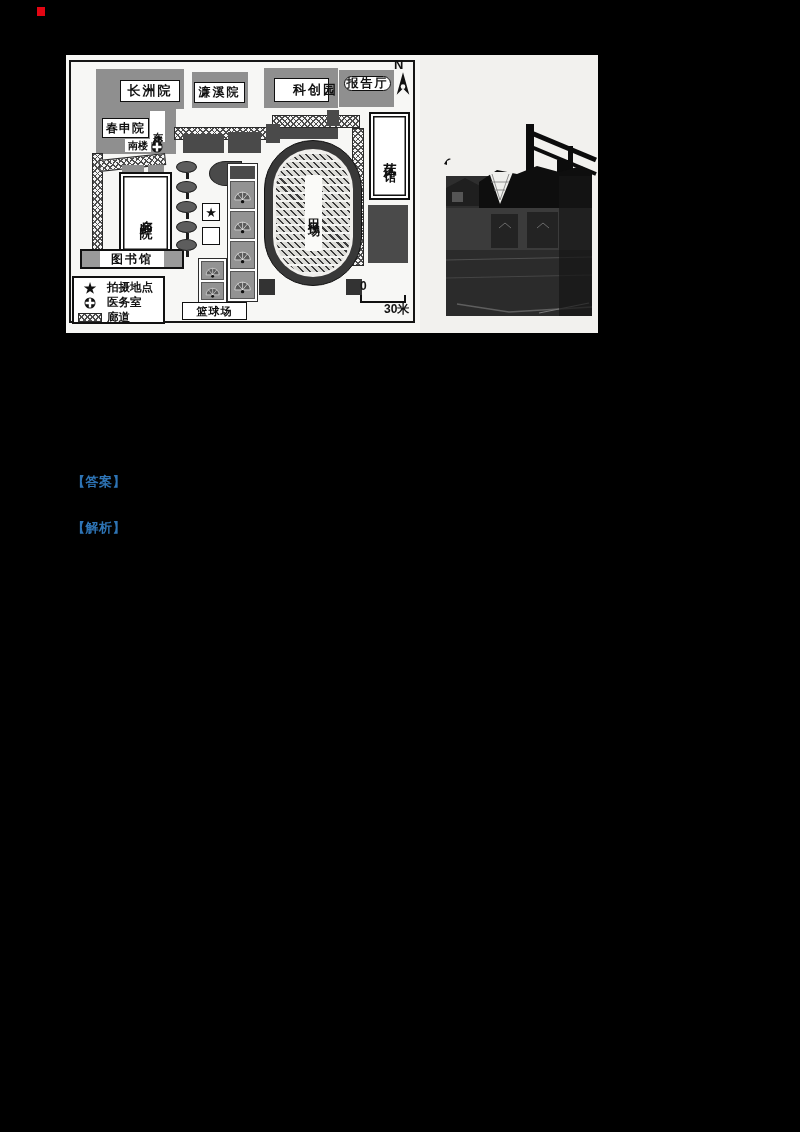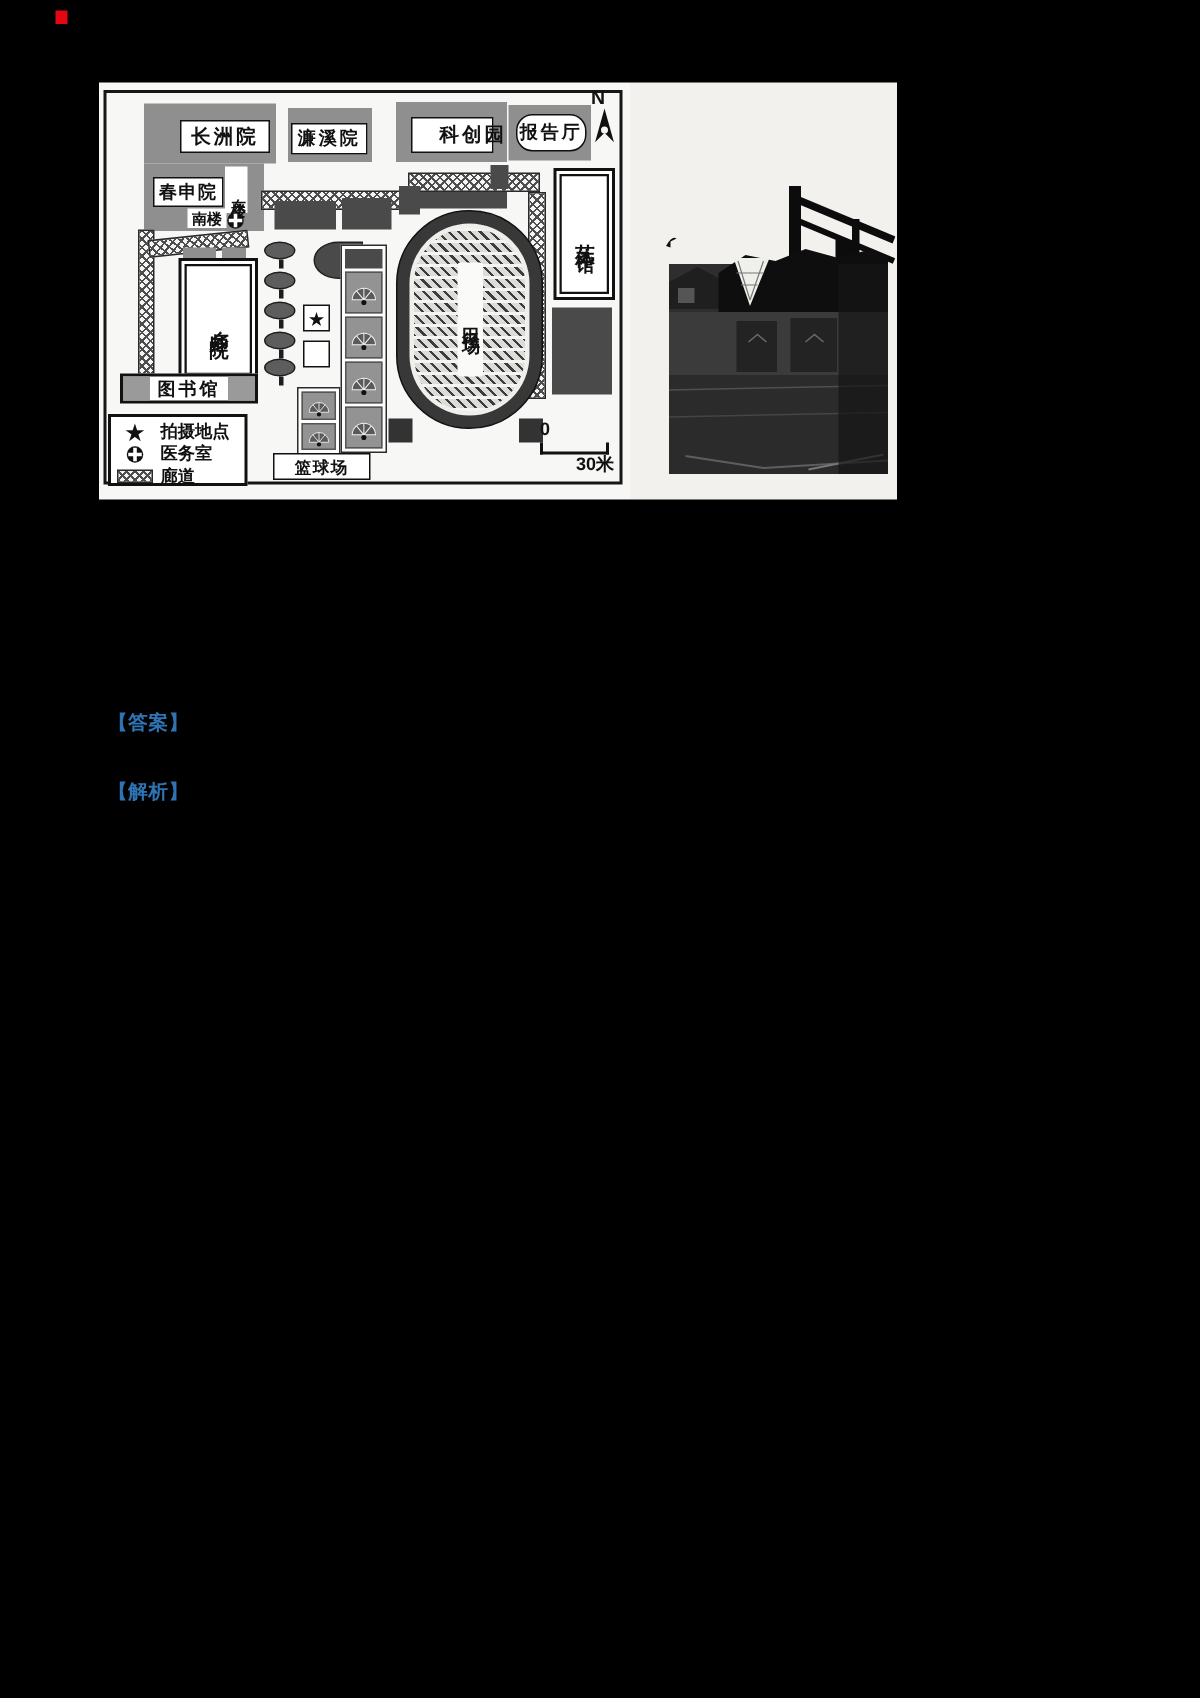--- a/index.html
+++ b/index.html
@@ -95,21 +95,21 @@
 
   <div class="gb" style="left:30px;top:14px;width:88px;height:40px;"></div>
   <div class="gb" style="left:126px;top:17px;width:56px;height:36px;"></div>
   <div class="gb" style="left:30px;top:54px;width:80px;height:45px;"></div>
   <div class="gb" style="left:198px;top:13px;width:74px;height:40px;"></div>
   <div class="gb" style="left:273px;top:15px;width:55px;height:37px;"></div>
 
   <div class="lb" style="left:54px;top:25px;width:60px;height:22px;">长洲院</div>
   <div class="lb" style="left:128px;top:27px;width:51px;height:21px;font-size:12px;">濂溪院</div>
   <div class="lb" style="left:208px;top:23px;width:55px;height:24px;padding-left:28px;">科创园</div>
-  <div class="lb" style="left:278px;top:21px;width:47px;height:25px;font-size:12px;border-radius:11px;">报告厅</div>
+  <div class="lb" style="left:278px;top:21px;width:47px;height:15px;font-size:12px;border-radius:11px;">报告厅</div>
 
   <div class="lb" style="left:36px;top:63px;width:47px;height:20px;font-size:12px;letter-spacing:1px;">春申院</div>
   <div style="left:84px;top:56px;width:15px;height:31px;background:#fff;display:flex;align-items:center;justify-content:center;font-size:10px;font-weight:bold;" class="vtext">东楼</div>
   <div style="left:59px;top:84px;width:26px;height:13px;background:#fff;display:flex;align-items:center;justify-content:center;font-size:10px;font-weight:bold;">南楼</div>
   <svg style="left:85px;top:86px;width:12px;height:12px;" viewBox="0 0 12 12">
     <circle cx="6" cy="6" r="5.5" fill="#111"></circle>
     <path d="M6 1.5 V10.5 M1.5 6 H10.5" stroke="#fff" stroke-width="2.4"></path>
   </svg>
 
   <div class="n-letter" style="left:328px;top:2px;">N</div>
@@ -128,21 +128,21 @@
   <div class="db" style="left:261px;top:55px;width:12px;height:16px;"></div>
   <div class="db" style="left:200px;top:69px;width:14px;height:19px;"></div>
   <div class="db" style="left:117px;top:79px;width:41px;height:19px;"></div>
   <div class="db" style="left:162px;top:77px;width:33px;height:21px;"></div>
   <div class="db" style="left:302px;top:150px;width:40px;height:58px;"></div>
 
   <div class="gb" style="left:56px;top:110px;width:22px;height:7px;"></div>
   <div class="gb" style="left:82px;top:110px;width:16px;height:7px;"></div>
   <div class="dbl vtext" style="left:53px;top:117px;width:53px;height:82px;font-size:13px;">乡师院</div>
 
-  <div class="lib" style="left:14px;top:194px;width:92px;height:20px;">
+  <div class="lib" style="left:14px;top:194px;width:104px;height:20px;">
     <div class="side"></div>
     <div class="txt">图书馆</div>
     <div class="side"></div>
   </div>
 
   <div class="dbl vtext" style="left:303px;top:57px;width:41px;height:88px;font-size:13px;">艺体馆</div>
 
   <div class="tree" style="left:110px;top:106px;"></div>
   <div class="tree" style="left:110px;top:126px;"></div>
   <div class="tree" style="left:110px;top:146px;"></div>

